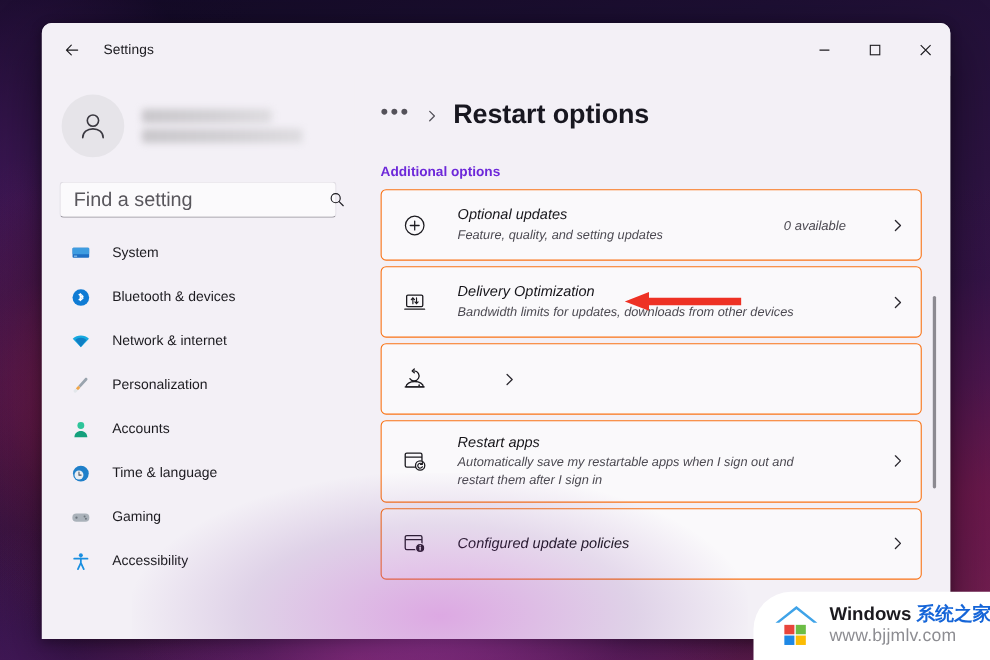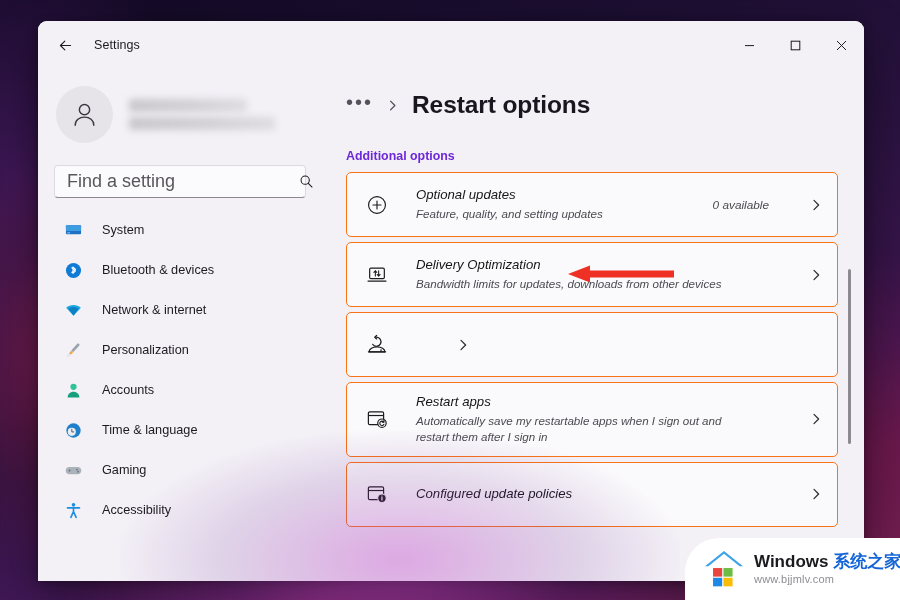--- a/index.html
+++ b/index.html
@@ -271,21 +271,21 @@
     display: flex;
     align-items: center;
     gap: 9px;
     padding-left: 18px;
     z-index: 40;
   }
   .wm-logo { width: 42px; height: 40px; flex: 0 0 42px; }
   .wm-texts { display: flex; flex-direction: column; line-height: 1.05; }
   .wm-line1 { font-size: 17px; font-weight: 600; color: #1b1a1f; white-space: nowrap; }
   .wm-line1 .cn { color: #1565d8; }
-  .wm-line2 { font-size: 11px; color: #8d8d92; margin-top: 3px; letter-spacing: .2px; }
+  .wm-line2 { font-size: 16px; color: #8d8d92; margin-top: 3px; letter-spacing: .2px; }
 </style>
 </head>
 <body>
 
 <div id="desktop">
 
   <div id="settings-window">
 
     <div class="titlebar">
       <div class="back-btn">

